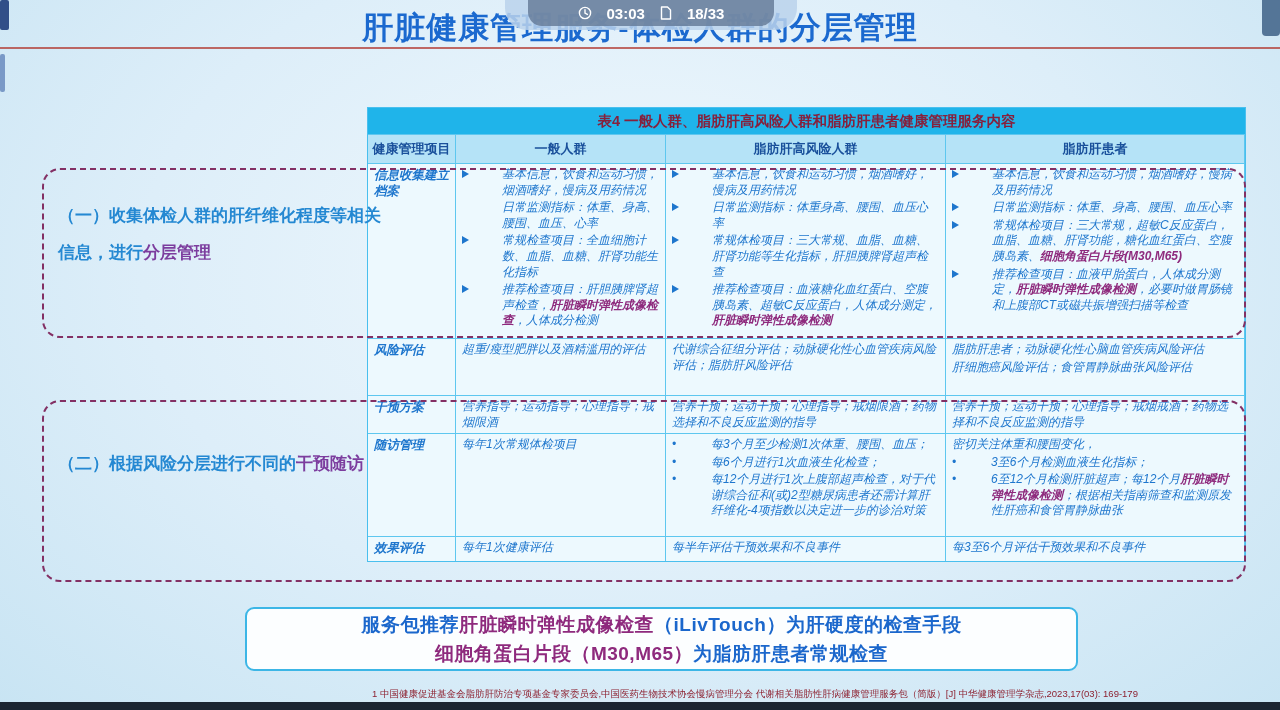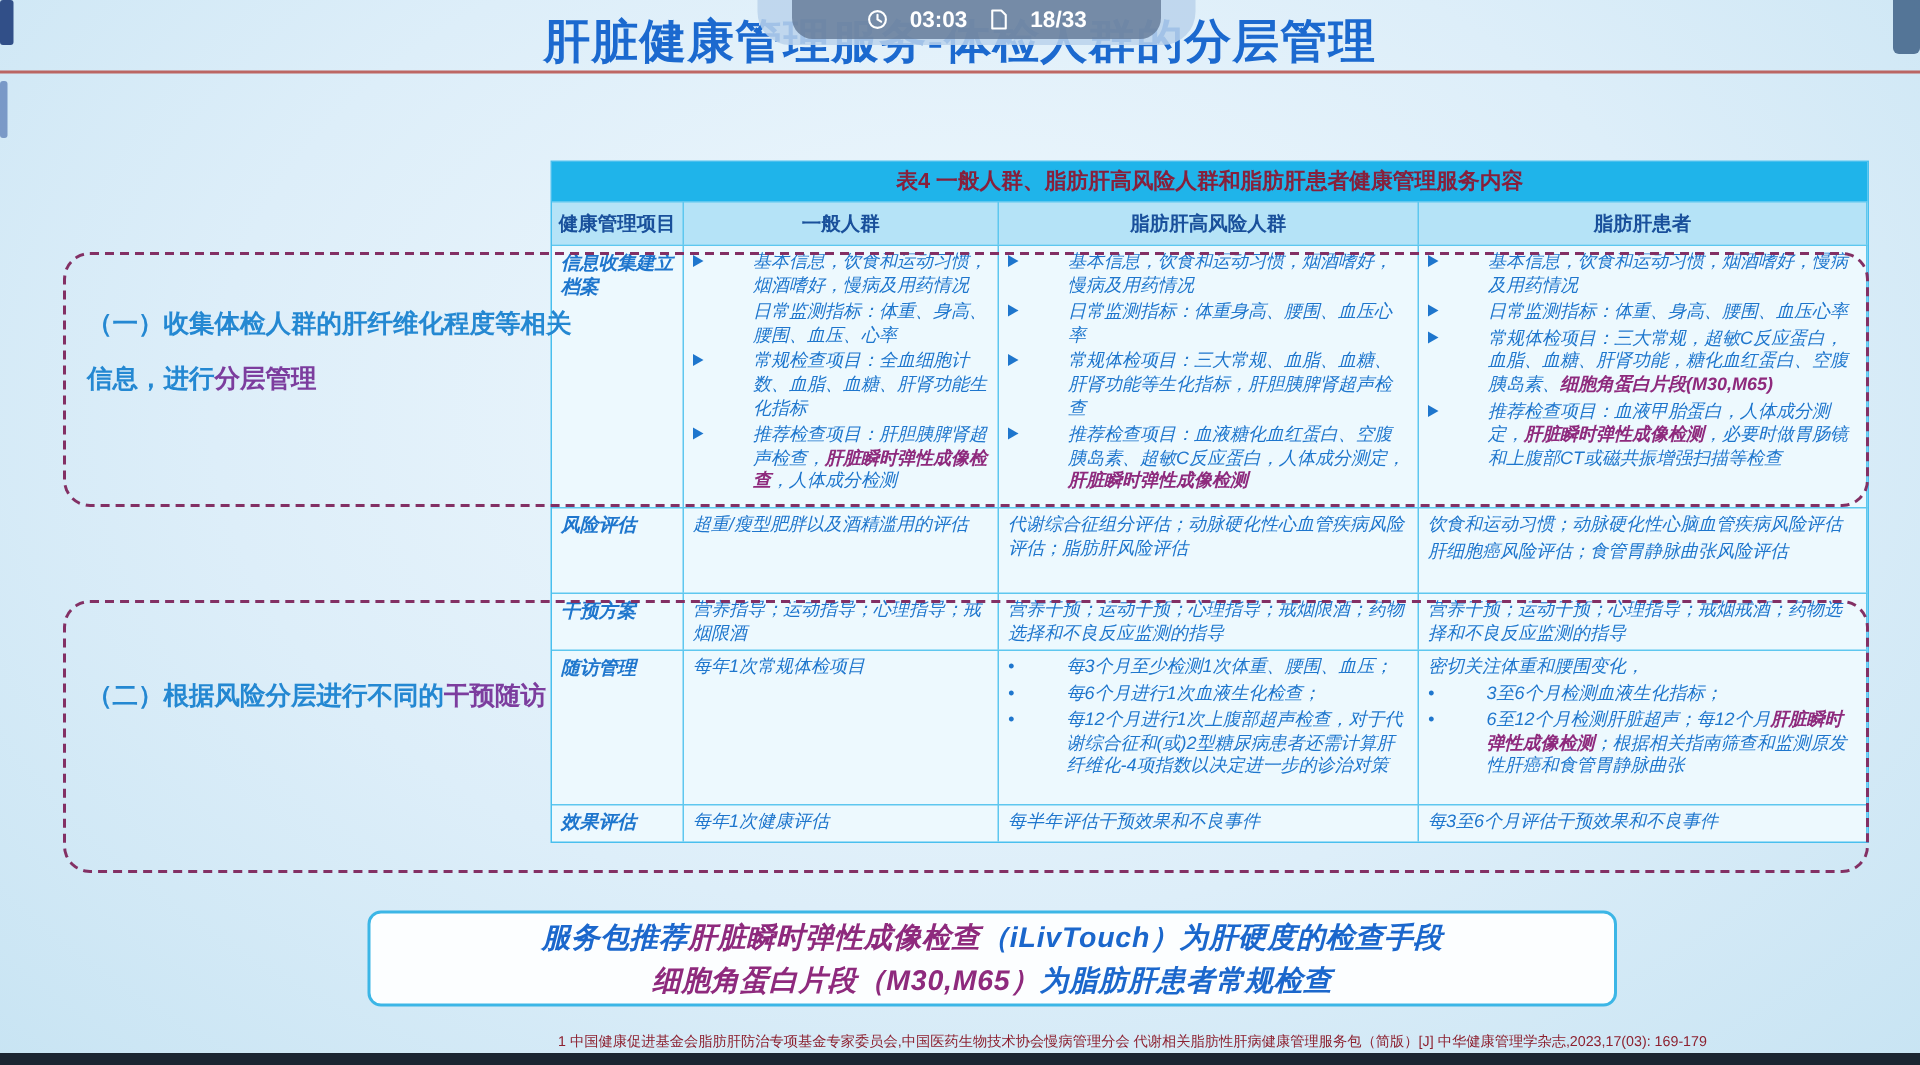--- a/index.html
+++ b/index.html
@@ -47,21 +47,21 @@
   .dash-2{left:42px;top:400px;width:1200px;height:178px;}
   .ann-text{position:absolute;width:332px;font-size:17px;font-weight:bold;color:#2488d2;line-height:2.15;}
   .ann-1{left:58px;top:198px;}
   .ann-2{left:58px;top:446px;}
   .ann-text .hl{color:#7c3d9e;}
 
   
   .rec-box{position:absolute;left:245px;top:607px;width:833px;height:64px;background:#fcfeff;
     border:2px solid #3cb6e6;border-radius:9px;box-sizing:border-box;
     display:flex;flex-direction:column;align-items:center;justify-content:center;gap:3px;}
-  .rec-line{font-size:19px;font-weight:bold;color:#1b67cc;letter-spacing:.5px;font-style:italic;}
+  .rec-line{font-size:19px;font-weight:bold;color:#1b67cc;letter-spacing:.5px;}
   .rec-line .hl{color:#8e2a7d;}
 
   .citation{position:absolute;left:250px;right:20px;top:688px;text-align:center;
     font-size:9.5px;color:#8d2130;}
 
   .bottom-bar{position:absolute;left:0;bottom:0;width:100%;height:8px;background:#1b2531;}
   .artifact{position:absolute;border-radius:2px;}
   .art-l1{left:0;top:0;width:9px;height:30px;background:#1f3e7c;opacity:.9;}
   .art-l2{left:0;top:54px;width:5px;height:38px;background:#4a6fae;opacity:.65;}
   .art-tr{left:1262px;top:0;width:18px;height:36px;background:#35577f;opacity:.8;border-radius:0 0 4px 4px;}
@@ -164,21 +164,21 @@
               <span class="item-text"><span>超重/瘦型肥胖以及酒精滥用的评估</span></span>
             </div>
           </div>
           <div class="t-cell">
             <div class="item">
               <span class="item-text"><span>代谢综合征组分评估；动脉硬化性心血管疾病风险评估；脂肪肝风险评估</span></span>
             </div>
           </div>
           <div class="t-cell">
             <div class="item">
-              <span class="item-text"><span>饮食和运动习惯；动脉硬化性心脑血管疾病风险评估</span></span>
+              <span class="item-text"><span>脂肪肝患者；动脉硬化性心脑血管疾病风险评估</span></span>
             </div>
             <div class="item">
               <span class="item-text"><span>肝细胞癌风险评估；食管胃静脉曲张风险评估</span></span>
             </div>
           </div>
         </div>
         <div class="t-row row3">
           <div class="t-cell t-label">干预方案</div>
           <div class="t-cell">
             <div class="item">

